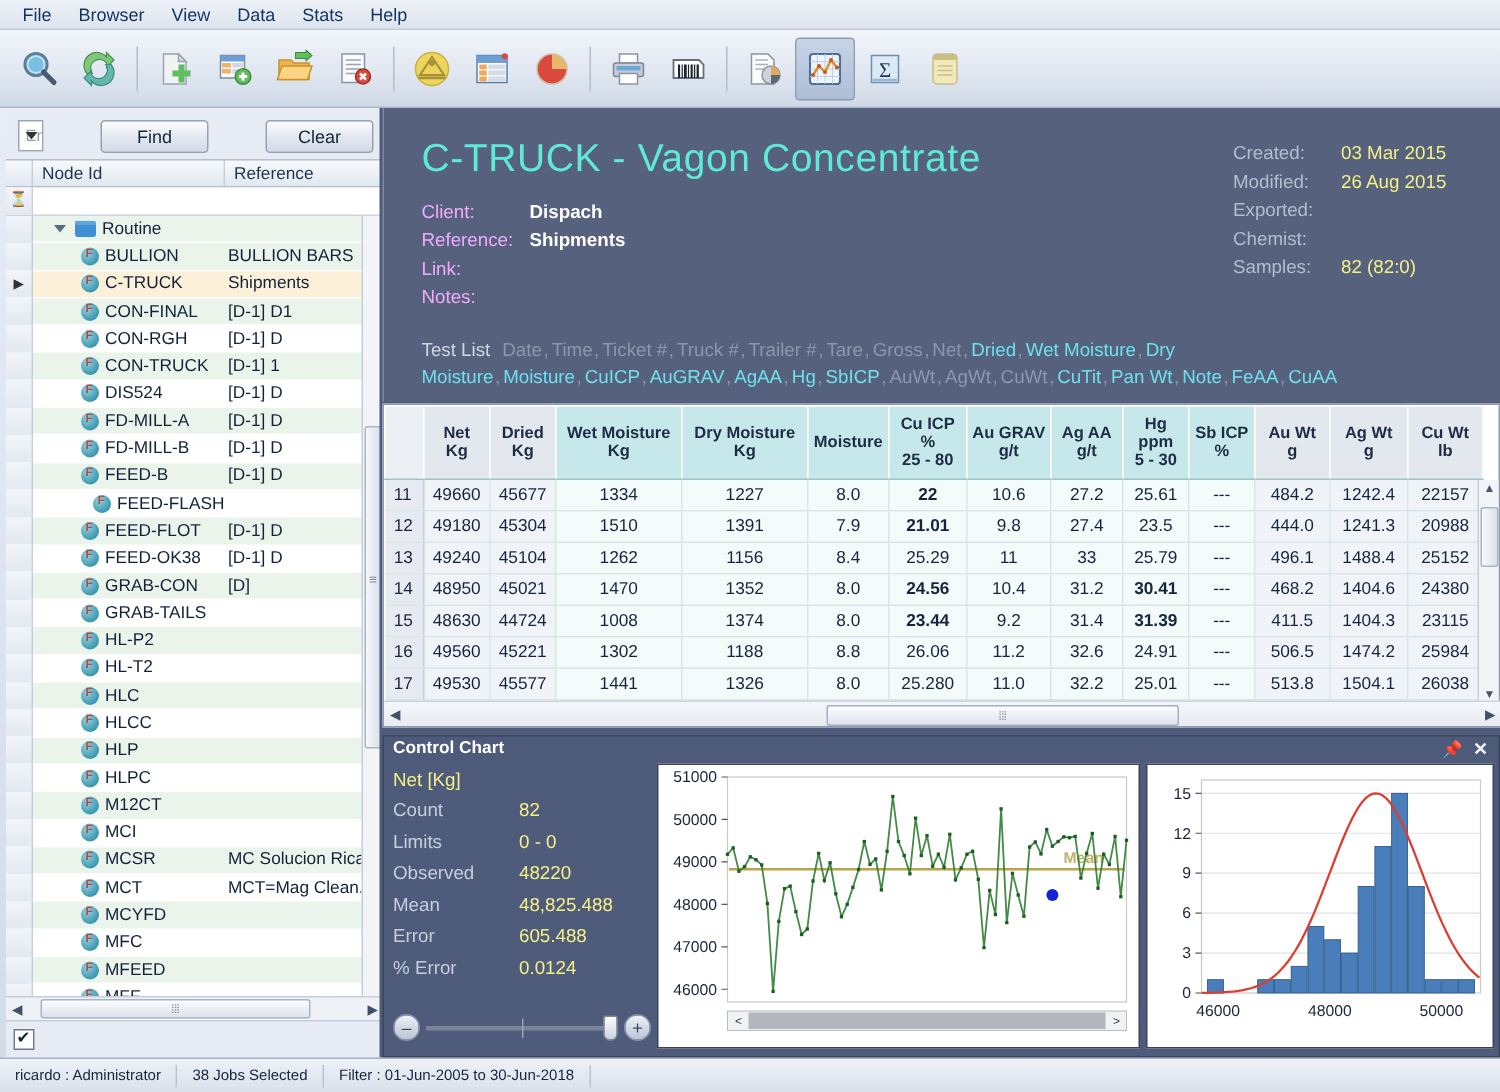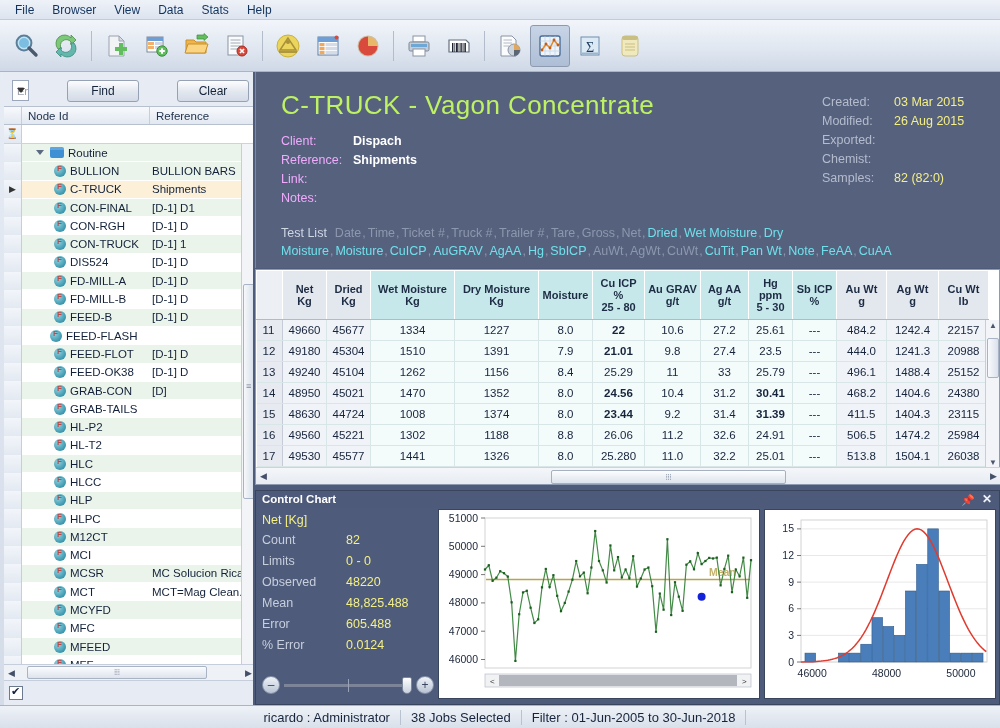--- a/index.html
+++ b/index.html
@@ -187,21 +187,21 @@
 
   
   .hdr {
     position: absolute; left: 2px; top: 0; width: 745px; height: 196px;
     background: #56617e;
     border-left: 1px solid #7b87a3;
     padding: 12px 0 0 0;
   }
   .hdr-title {
     position: absolute; left: 25px; top: 18px;
-    font-size: 26px; color: #bef264; letter-spacing: 0.4px;
+    font-size: 26px; color: #5eead4; letter-spacing: 0.4px;
   }
   .meta-left { position: absolute; left: 25px; top: 59px; font-size: 12.5px; }
   .meta-left .row { display: flex; height: 19px; align-items: center; }
   .meta-left .k { width: 72px; color: #f0abfc; }
   .meta-left .v { color: #ffffff; font-weight: bold; }
   .meta-right { position: absolute; right: 10px; top: 20px; font-size: 12.5px; }
   .meta-right .row { display: flex; height: 19px; align-items: center; }
   .meta-right .k { width: 72px; color: #b4bccd; }
   .meta-right .v { color: #f4ef86; width: 96px; }
 
@@ -313,21 +313,21 @@
     position: absolute; left: 508px; top: 18px; width: 232px; height: 190px;
     background: #fff; border: 1px solid #39445d;
   }
   .axlabel { font-size: 10.5px; fill: #1a2537; }
 
   
   .statusbar {
     position: absolute; left: 0; bottom: 0; width: 1000px; height: 23px;
     background: linear-gradient(#eef2f8,#d9e0ea);
     border-top: 1px solid #aab4c4;
-    display: flex; align-items: center; font-size: 13px; color: #16243c; justify-content: center;
+    display: flex; align-items: center; font-size: 10px; color: #16243c;
   }
   .sb-cell { padding: 0 10px; border-right: 1px solid #b9c2d0; line-height: 15px;}
   .sb-cell:first-child { border-left: none; }
 </style>
 </head>
 <body>
 
 <div id="app">
 
   <div class="menubar" id="menubar">
@@ -601,21 +601,21 @@
           <div class="trow">
             <div class="gut"></div>
             <div class="nid" style="padding-left:32px">
               <span class="node-ico"></span>
               <span>FEED-B</span>
             </div>
             <div class="ref">[D-1] D</div>
           </div>
           <div class="trow alt">
             <div class="gut"></div>
-            <div class="nid" style="padding-left:28px">
+            <div class="nid" style="padding-left:40px">
               <span class="node-ico"></span>
               <span>FEED-FLASH</span>
             </div>
             <div class="ref"></div>
           </div>
           <div class="trow">
             <div class="gut"></div>
             <div class="nid" style="padding-left:32px">
               <span class="node-ico"></span>
               <span>FEED-FLOT</span>

